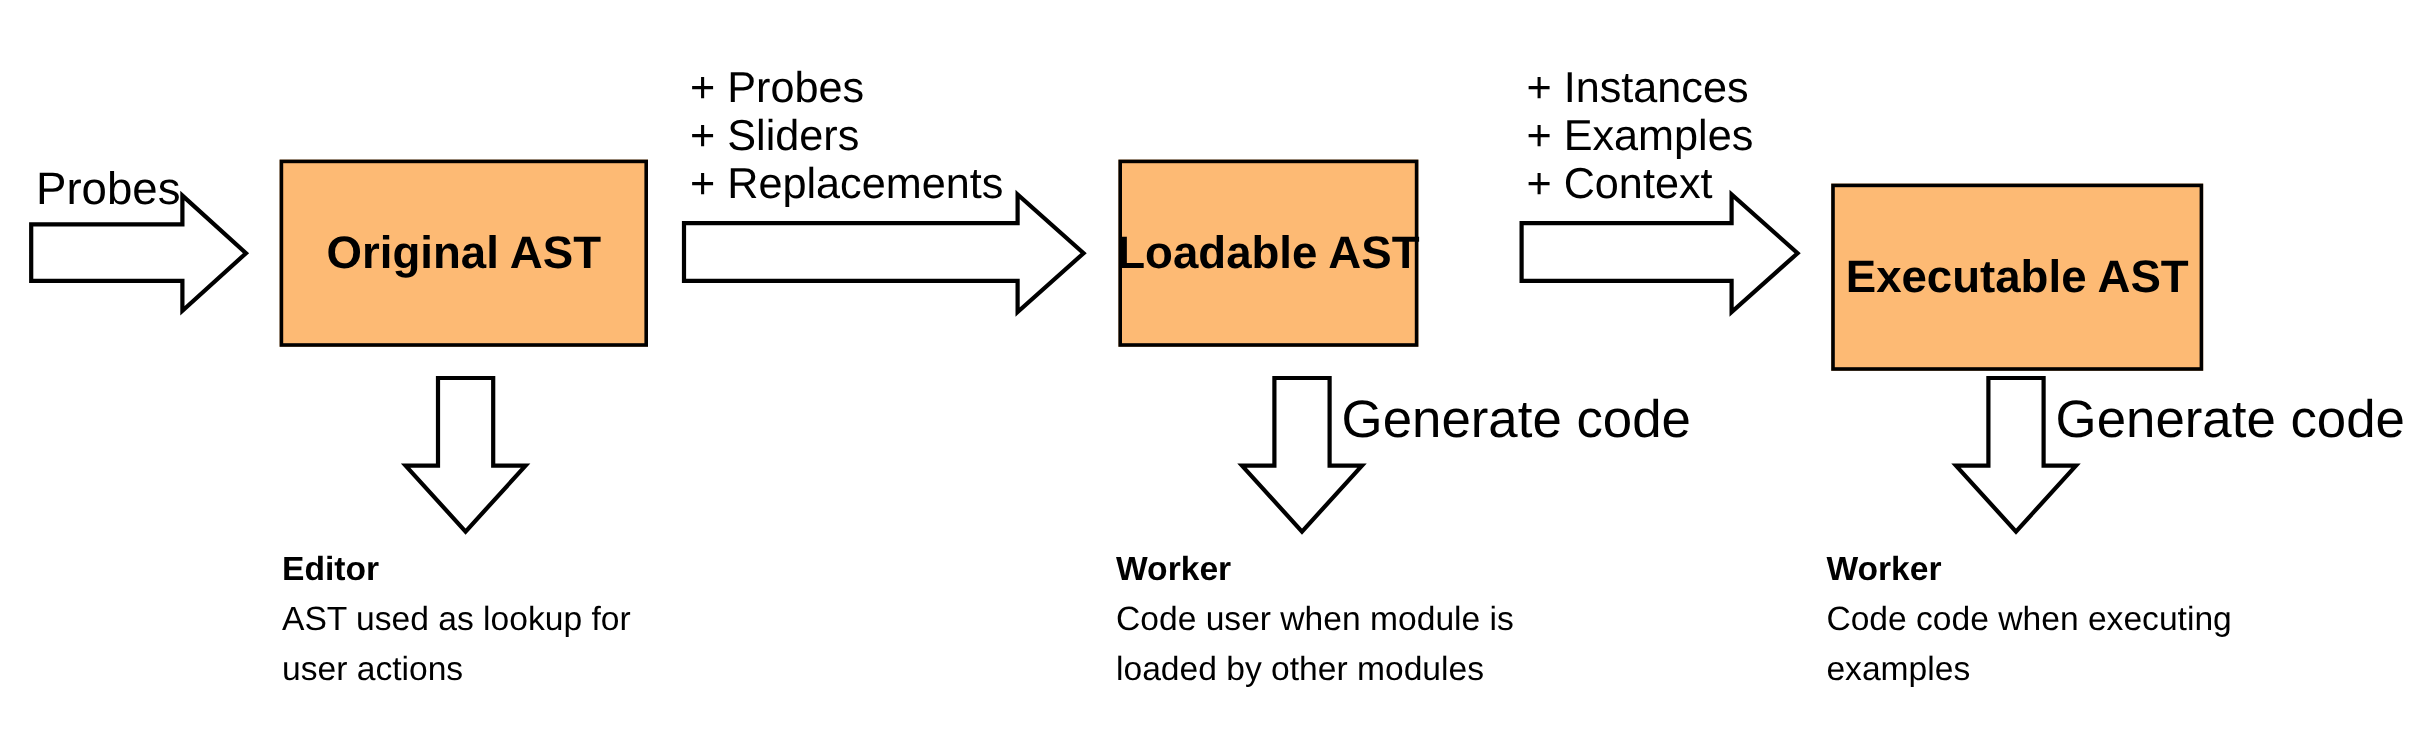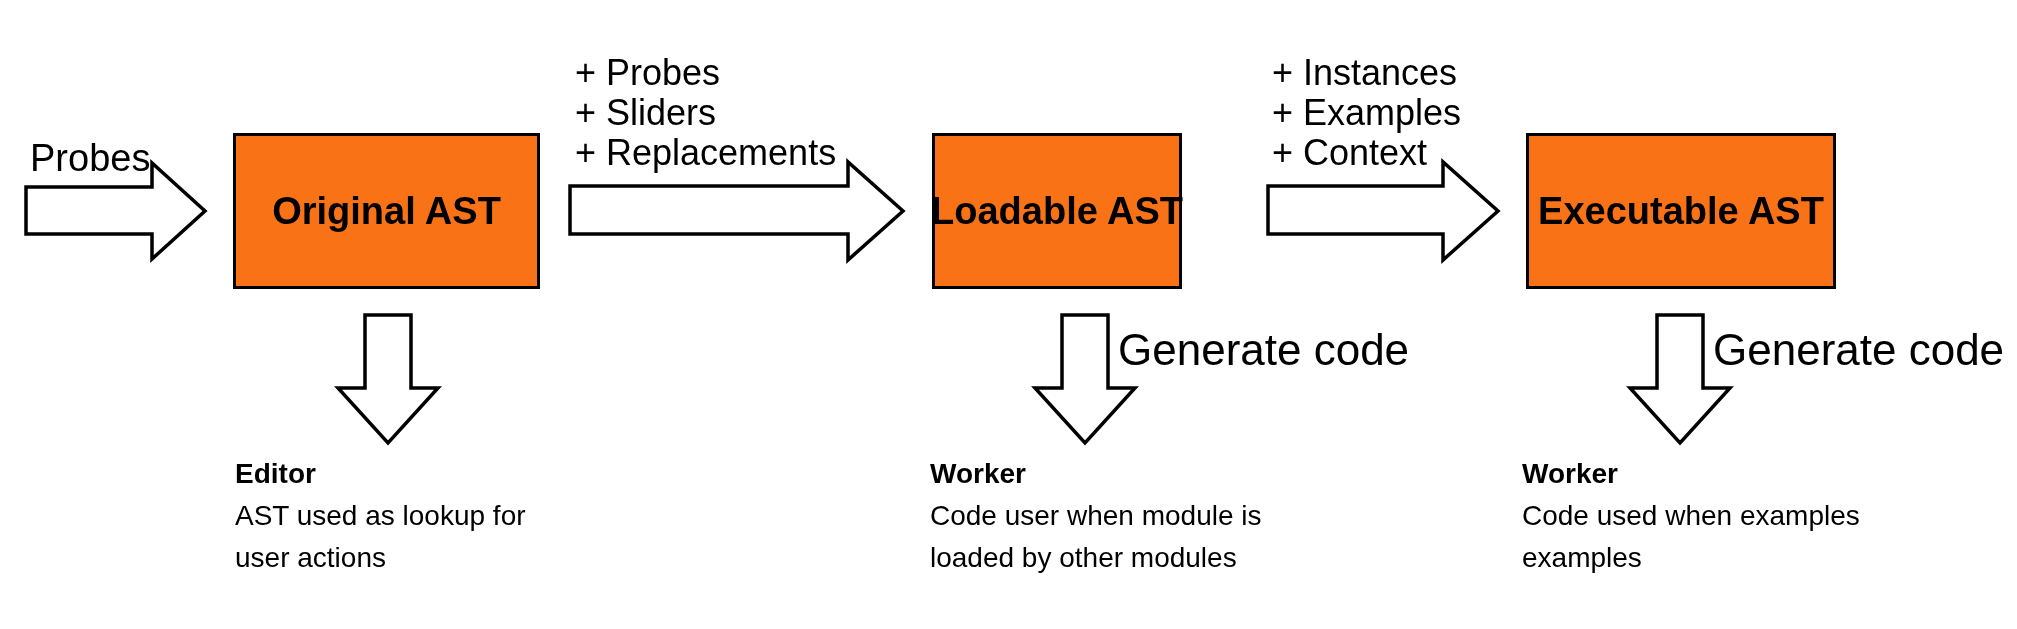--- a/index.html
+++ b/index.html
@@ -22,28 +22,28 @@
     fill: #ffffff;
     stroke: #000000;
     stroke-width: 3.5;
     stroke-linejoin: miter;
   }
   .stage-box {
     position: absolute;
     top: 133px;
     height: 156px;
     border: 3px solid #000000;
-    background: #f97316;
+    background: #fdba74;
     display: flex;
     align-items: center;
     justify-content: center;
   }
   .stage-box--original   { left: 233px;  width: 307px; }
   .stage-box--loadable   { left: 932px;  width: 250px; }
-  .stage-box--executable { left: 1526px; width: 310px; }
+  .stage-box--executable { left: 1526px; width: 310px; margin-top: 20px; }
   .stage-title {
     font-size: 38px;
     font-weight: bold;
     white-space: nowrap;
   }
   .label-stack {
     position: absolute;
     top: 53px;
     font-size: 36px;
     line-height: 40px;
@@ -130,17 +130,17 @@
   </div>
 
   <div class="note note--worker-load">
     <div class="note-title">Worker</div>
     <div>Code user when module is</div>
     <div>loaded by other modules</div>
   </div>
 
   <div class="note note--worker-exec">
     <div class="note-title">Worker</div>
-    <div>Code used when examples</div>
+    <div>Code code when executing</div>
     <div>examples</div>
   </div>
 
 </div>
 
 </body></html>

